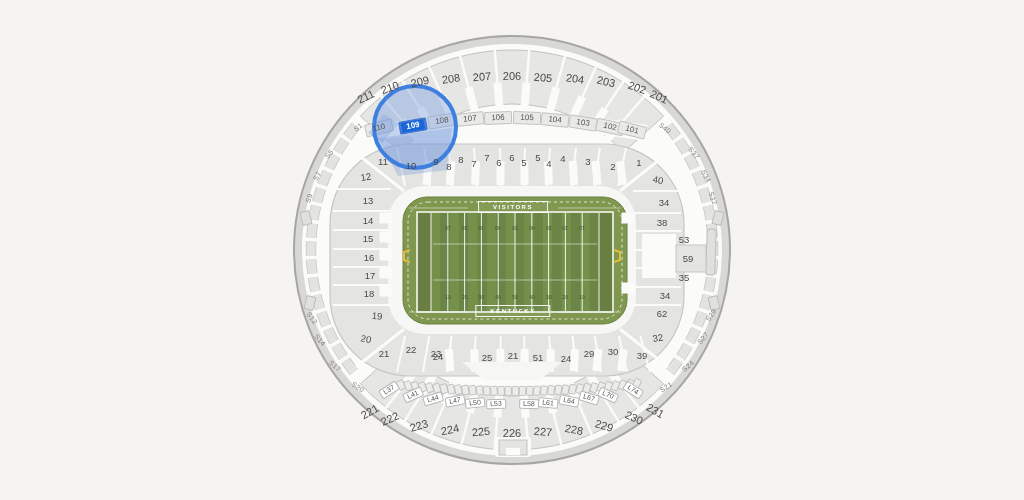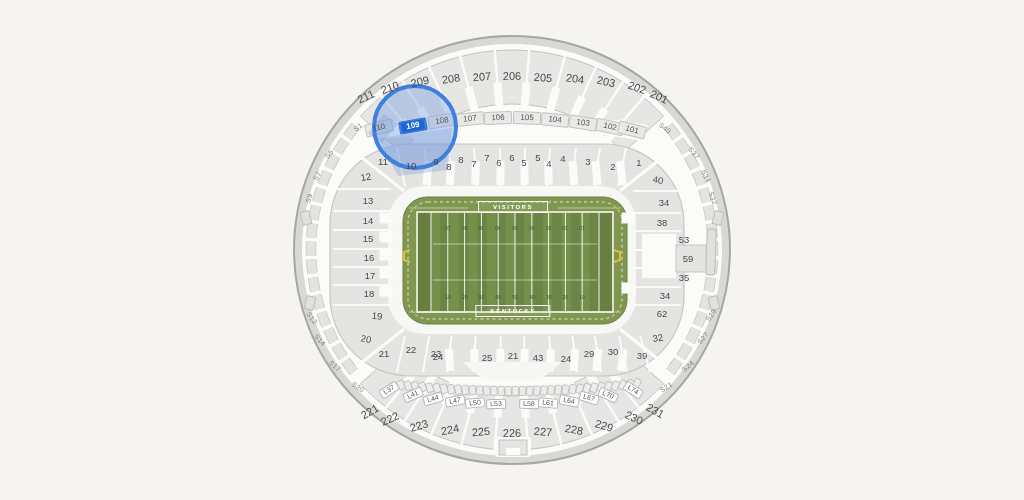--- a/index.html
+++ b/index.html
@@ -301,21 +301,21 @@
   <span class="lbl n1" style="left:369px;top:294px">18</span>
   <span class="lbl n1" style="left:377px;top:316px;--r:6deg">19</span>
 
   <span class="lbl n1" style="left:366px;top:339px;--r:10deg">20</span>
   <span class="lbl n1" style="left:384px;top:354px">21</span>
   <span class="lbl n1" style="left:411px;top:350px">22</span>
   <span class="lbl n1" style="left:436px;top:354px">23</span>
   <span class="lbl n1" style="left:438px;top:357px">24</span>
   <span class="lbl n1" style="left:487px;top:358px">25</span>
   <span class="lbl n1" style="left:513px;top:356px">21</span>
-  <span class="lbl n1" style="left:538px;top:358px">43</span>
+  <span class="lbl n1" style="left:538px;top:358px">51</span>
   <span class="lbl n1" style="left:566px;top:359px">24</span>
   <span class="lbl n1" style="left:589px;top:354px">29</span>
   <span class="lbl n1" style="left:613px;top:352px">30</span>
   <span class="lbl n1" style="left:642px;top:356px">39</span>
 
   <span class="lbl n1" style="left:658px;top:180px;--r:10deg">40</span>
   <span class="lbl n1" style="left:664px;top:203px">34</span>
   <span class="lbl n1" style="left:662px;top:223px">38</span>
   <span class="lbl n1" style="left:684px;top:240px">53</span>
   <span class="lbl n1" style="left:688px;top:259px">59</span>

